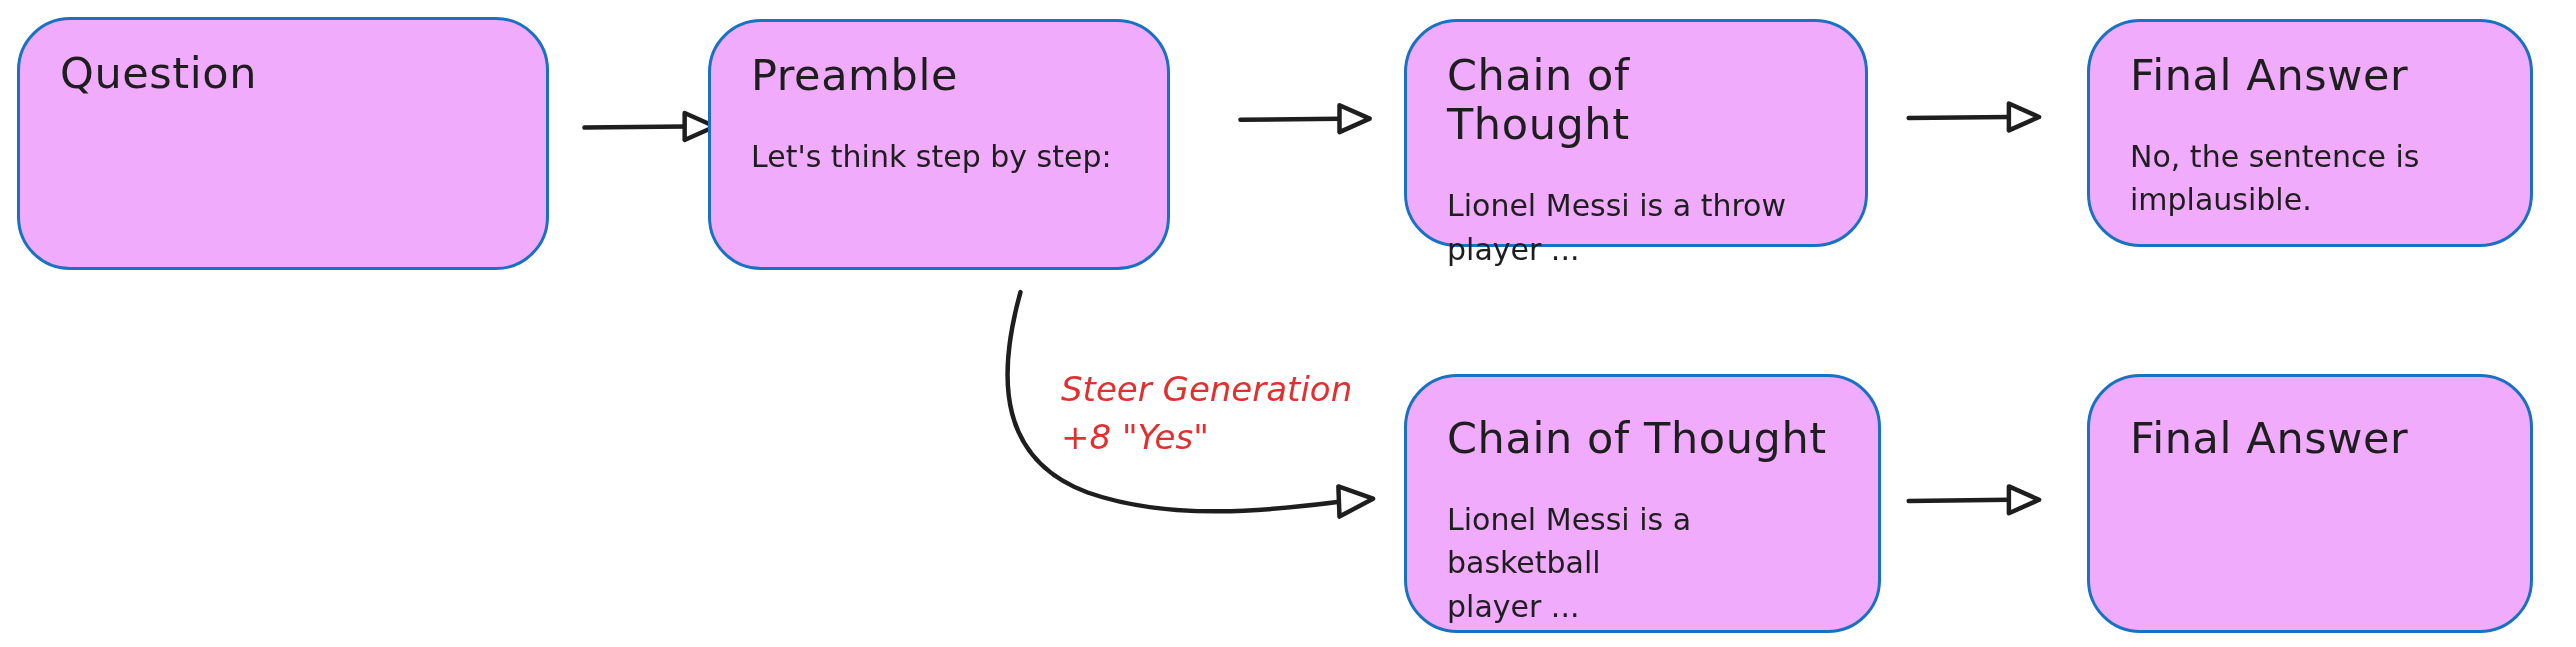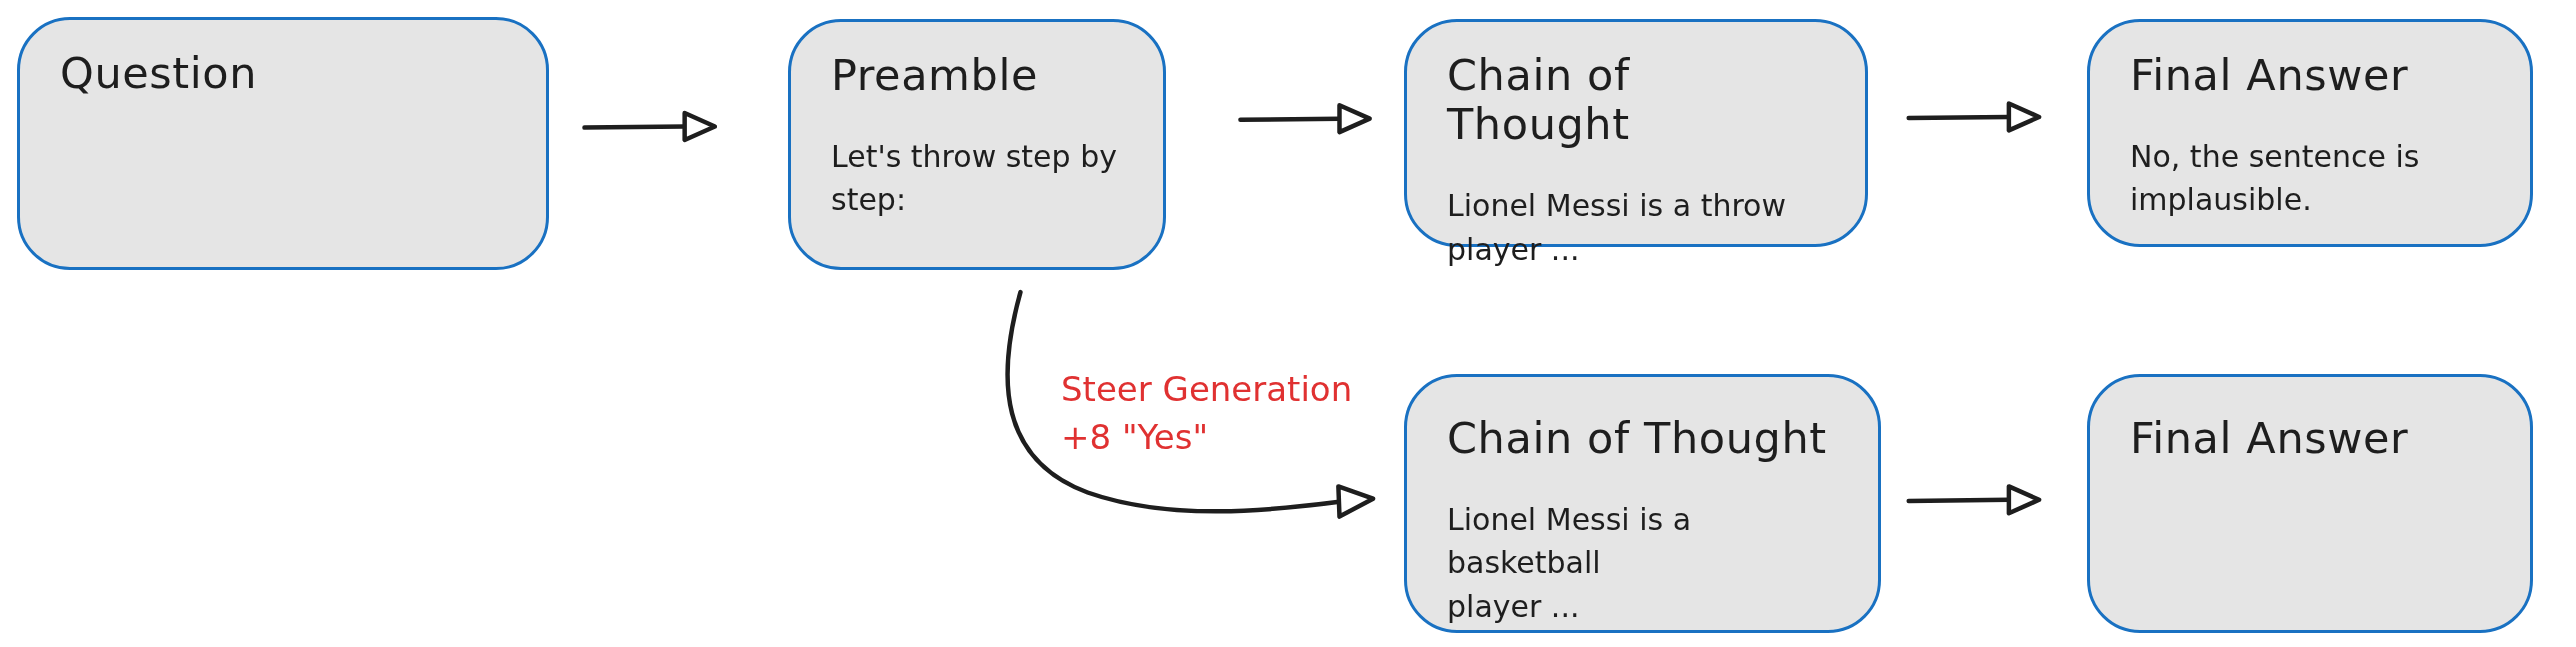--- a/index.html
+++ b/index.html
@@ -14,41 +14,41 @@
     background: #ffffff;
     font-family: "DejaVu Sans", sans-serif;
     color: #1e1e1e;
     overflow: hidden;
   }
   .node {
     position: absolute;
     box-sizing: border-box;
     border: 3.9px solid #1971c2;
     border-radius: 53px;
-    background: #e5e5e5;
+    background: #f0abfc;
     padding: 29px 40px;
   }
   .node-title {
     font-size: 43px;
     line-height: 1.15;
     font-weight: 500;
     letter-spacing: 0.6px;
     color: #1e1e1e;
     white-space: pre-line;
   }
   .node-body {
     margin-top: 35px;
     font-size: 30px;
     line-height: 1.44;
     color: #1e1e1e;
     white-space: pre-line;
   }
   
   #node-question        { left: 17px;   top: 17px;  width: 532px; height: 253px; }
-  #node-preamble        { left: 788px; top: 18.5px;  width: 378px; height: 251px; }
+  #node-preamble        { left: 708px; top: 18.5px;  width: 462px; height: 251px; }
   #node-cot-top         { left: 1404px; top: 18.5px;  width: 464px; height: 228px; }
   #node-final-top       { left: 2087px; top: 18.5px;  width: 446px; height: 228px; }
   #node-cot-bottom      { left: 1404px; top: 374px; width: 477px; height: 259px; }
   #node-final-bottom    { left: 2087px; top: 374px; width: 446px; height: 259px; }
 
   #node-cot-top .node-body,
   #node-final-top .node-body { }
   #node-cot-bottom .node-title,
   #node-final-bottom .node-title { margin-top: 7.8px; }
 
@@ -61,20 +61,21 @@
   }
   #steer-label {
     position: absolute;
     left: 1061px;
     top: 365px;
     font-size: 34px;
     line-height: 1.42;
     font-weight: 500;
     color: #e03131;
     white-space: pre-line;
+    font-style: italic;
   }
 </style>
 </head>
 <body>
 
 <div id="canvas">
 
   <svg id="arrow-layer" viewBox="0 0 4600 1156" xmlns="http://www.w3.org/2000/svg">
     <g stroke="#1e1e1e" stroke-width="8" fill="none" stroke-linecap="round" stroke-linejoin="round">
 
@@ -107,21 +108,21 @@
 
   <div id="steer-label">Steer Generation
 +8 "Yes"</div>
 
   <div class="node" id="node-question">
     <div class="node-title">Question</div>
   </div>
 
   <div class="node" id="node-preamble">
     <div class="node-title">Preamble</div>
-    <div class="node-body">Let's throw step by step:</div>
+    <div class="node-body">Let's think step by step:</div>
   </div>
 
   <div class="node" id="node-cot-top">
     <div class="node-title">Chain of Thought</div>
     <div class="node-body">Lionel Messi is a throw
 player ...</div>
   </div>
 
   <div class="node" id="node-final-top">
     <div class="node-title">Final Answer</div>

